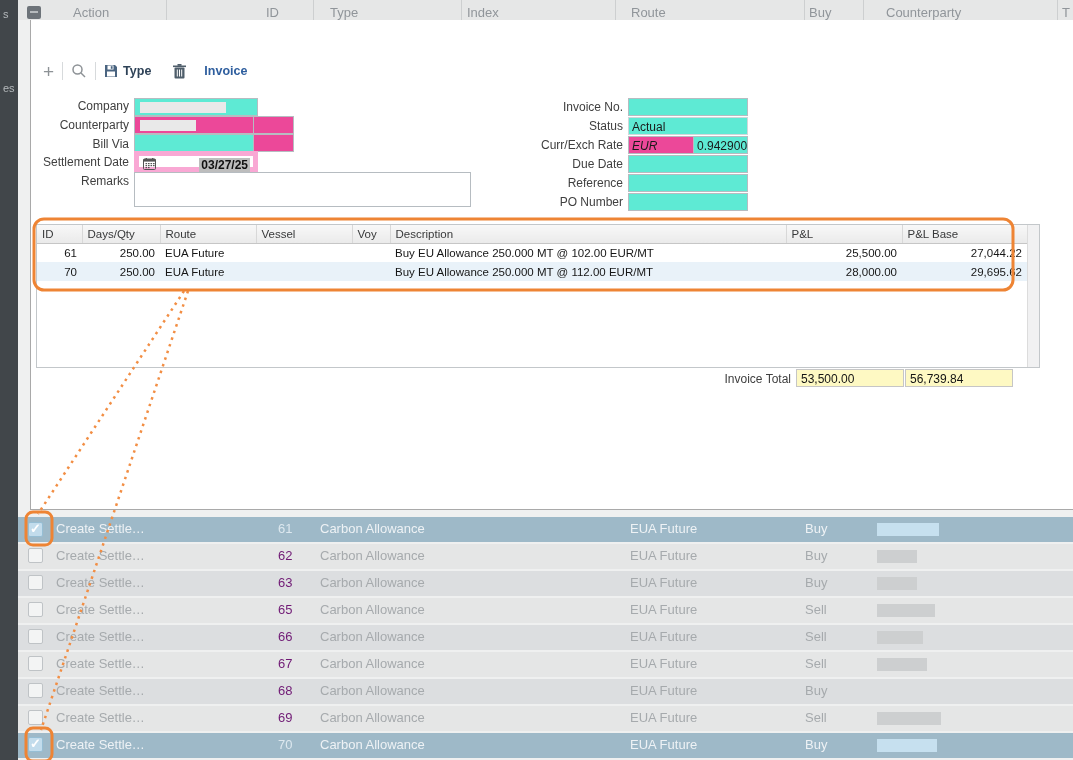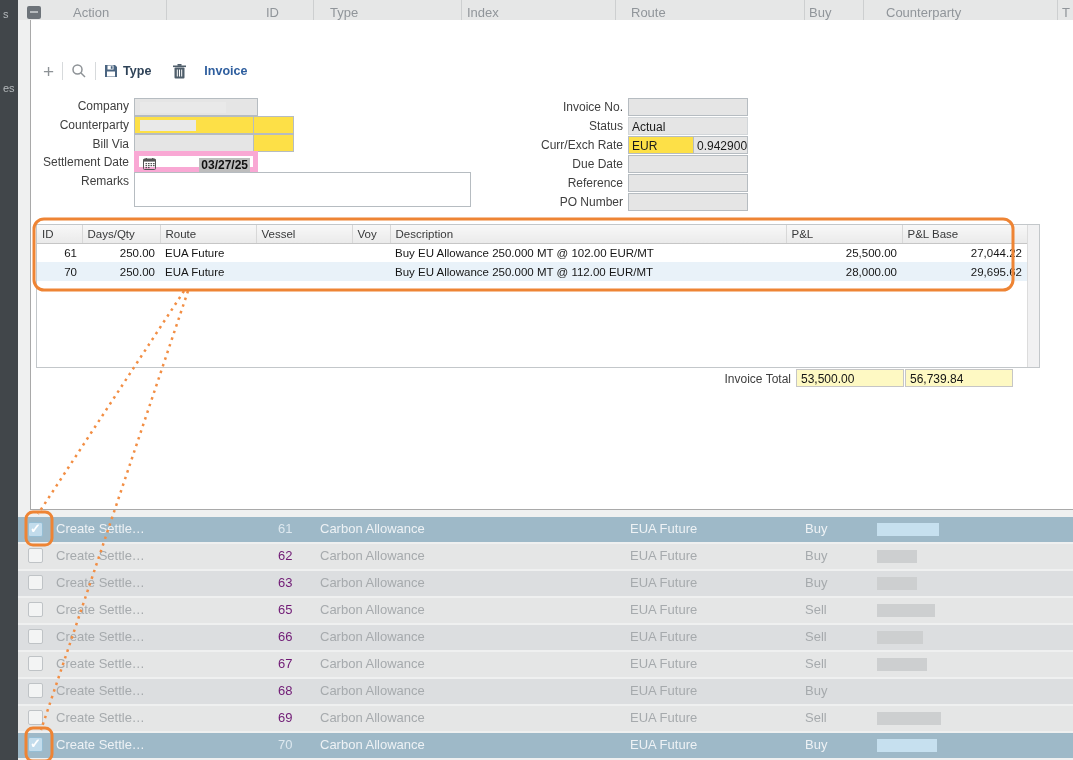--- a/index.html
+++ b/index.html
@@ -45,22 +45,22 @@
   .toolbar { position:absolute; left:0; top:36px; width:100%; height:30px; background:#ffffff; display:flex; align-items:center; }
   .tb-sep { width:1px; height:18px; background:#d7dadc; margin:0 8px; }
   .tb-plus { margin-left:12px; color:#8d9296; font-size:19px; font-weight:400; line-height:19px; cursor:pointer; }
   .tb-btn { display:flex; align-items:center; gap:5px; cursor:pointer; }
   .tb-label { font-size:12.5px; font-weight:bold; color:#2e4257; }
   .tb-label.inv { color:#2e5e9e; margin-left:18px; }
   .tb-trash { margin-left:22px; cursor:pointer; }
 
   
   .fld-label { position:absolute; width:110px; text-align:right; font-size:12px; color:#404040; white-space:nowrap; }
-  .fld { position:absolute; border:1px solid #b6bcc1; background:#e5e5e5; height:18px; font-size:12px; color:#1a1a1a; padding:2px 3px; white-space:nowrap; overflow:hidden; }
-  .fld.ro { background:#fde047; }
+  .fld { position:absolute; border:1px solid #b6bcc1; background:#5eead4; height:18px; font-size:12px; color:#1a1a1a; padding:2px 3px; white-space:nowrap; overflow:hidden; }
+  .fld.ro { background:#ec4899;font-style:italic; }
   .fld.num { text-align:right; }
   .redact { position:absolute; top:3px; height:11px; background:#e9e9e9; }
   .date-fld { position:absolute; border:5px solid #f9a8d4; background:#fff; height:21px; }
   .date-fld .cal { position:absolute; left:4px; top:2px; }
   .date-val { position:absolute; right:3px; top:2px; background:#bdbdbd; font-size:12px; font-weight:bold; color:#111; padding:0 2px; }
   .remarks { position:absolute; border:1px solid #b6bcc1; background:#fff; }
 
   
   .grid { position:absolute; left:5px; top:204px; width:1004px; height:144px; border:1px solid #c3c7ca; background:#fff; }
   .grid-scroll { position:absolute; right:0; top:0; width:12px; height:100%; background:#f1f1f2; border-left:1px solid #dcdcdc; }

